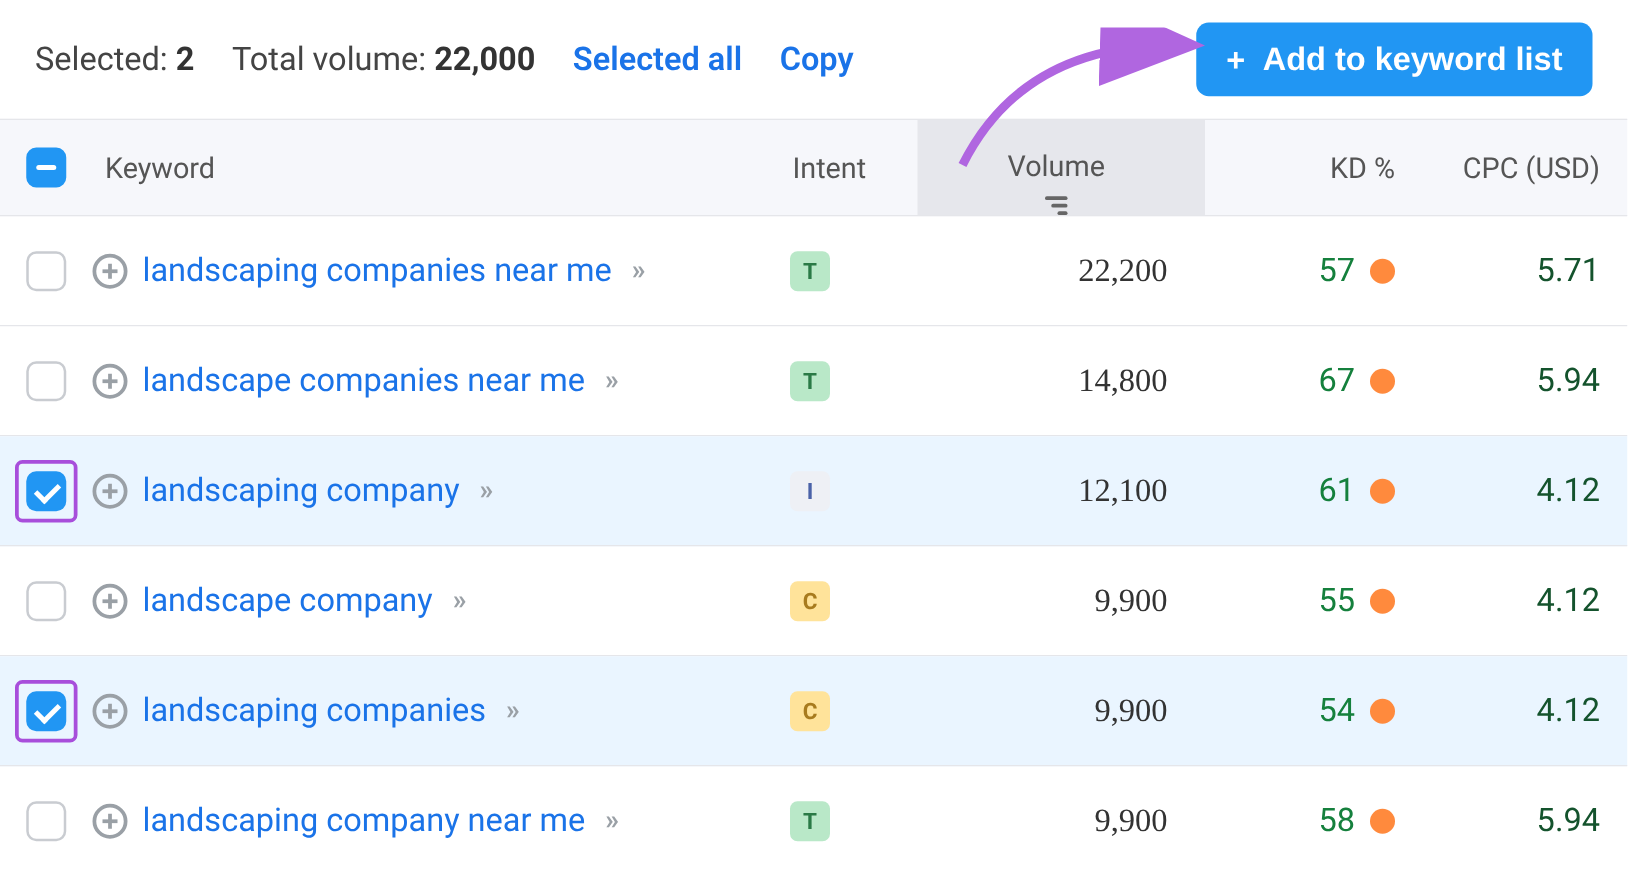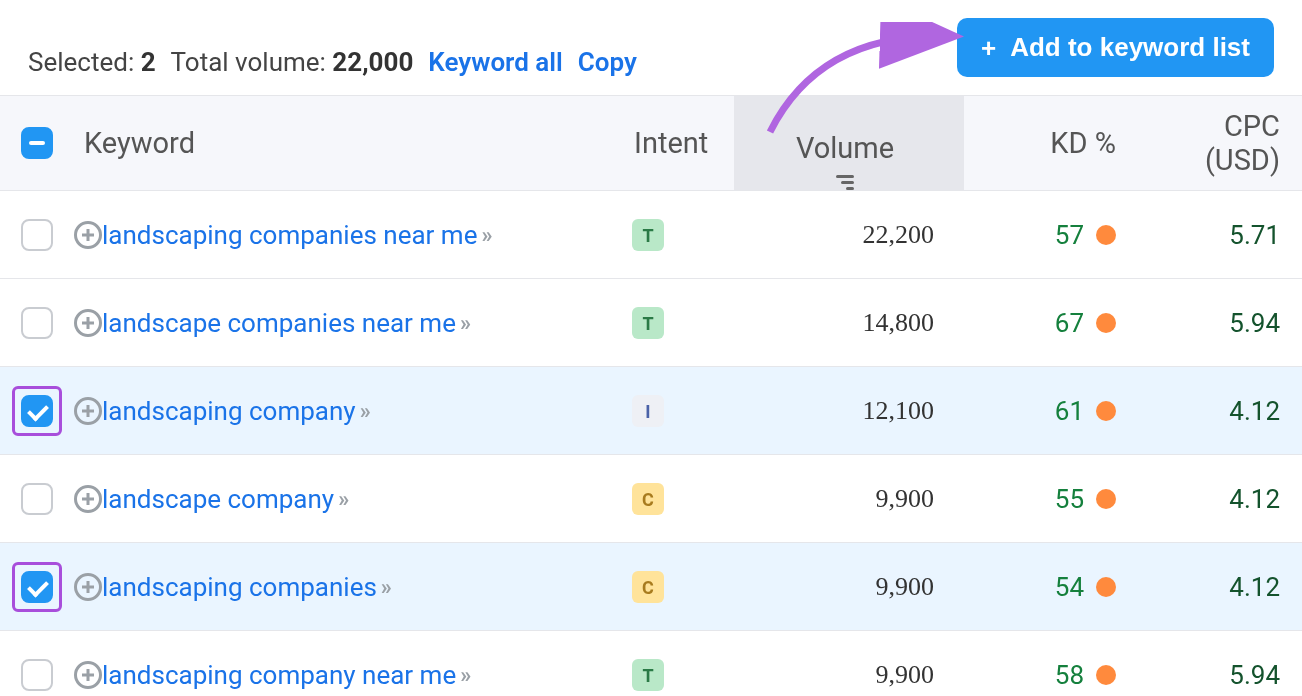--- a/index.html
+++ b/index.html
@@ -6,22 +6,22 @@
   body {
     font-family: -apple-system, BlinkMacSystemFont, "Segoe UI", Roboto, Helvetica, Arial, sans-serif;
     background: #fff;
     width: 1302px;
     height: 696px;
     overflow: hidden;
     color: #333;
   }
   .toolbar {
     display: flex;
-    align-items: flex-end;
-    gap: 15px;
+    align-items: center;
+    gap: 30px;
     padding: 18px 28px 18px 28px;
     font-size: 26px;
   }
   .toolbar .stat {
     color: #444;
   }
   .toolbar .stat b { font-weight: 700; color: #333; }
   .toolbar .link {
     color: #1a73e8;
     font-weight: 600;
@@ -47,22 +47,22 @@
     line-height: 1;
   }
 
   .table-header {
     display: grid;
     grid-template-columns: 74px 540px 120px 230px 170px 168px;
     align-items: center;
     background: #f6f7fb;
     border-top: 1px solid #e5e6ea;
     border-bottom: 1px solid #e5e6ea;
-    height: 96px;
-    font-size: 29px;
+    height: 78px;
+    font-size: 23px;
     color: #555;
   }
   .th { padding: 0 10px; }
   .th.intent { text-align: left; padding-left: 20px; }
   .th.volume {
     background: #e6e7ec;
     height: 100%;
     display: flex;
     align-items: center;
     justify-content: flex-end;
@@ -130,20 +130,21 @@
     height: 88px;
     border-bottom: 1px solid #e5e6ea;
     font-size: 26px;
   }
   .row.selected {
     background: #eaf5ff;
   }
   .kw-cell {
     display: flex;
     align-items: center;
+    gap: 12px;
   }
   .expand-icon {
     width: 28px;
     height: 28px;
     border: 3px solid #9aa0a6;
     border-radius: 50%;
     position: relative;
     flex-shrink: 0;
   }
   .expand-icon::before, .expand-icon::after {
@@ -227,21 +228,21 @@
 
 <div class="toolbar">
   <span class="stat">
     <span>Selected:</span>
     <b>2</b>
   </span>
   <span class="stat">
     <span>Total volume:</span>
     <b>22,000</b>
   </span>
-  <span class="link">Keyword all</span>
+  <span class="link">Selected all</span>
   <span class="link">Copy</span>
   <span class="spacer"></span>
   <button class="add-btn">
     <span class="plus">+</span>
     <span>Add to keyword list</span>
   </button>
 </div>
 
 <svg class="arrow-annotation" width="210" height="120">
   <defs>

